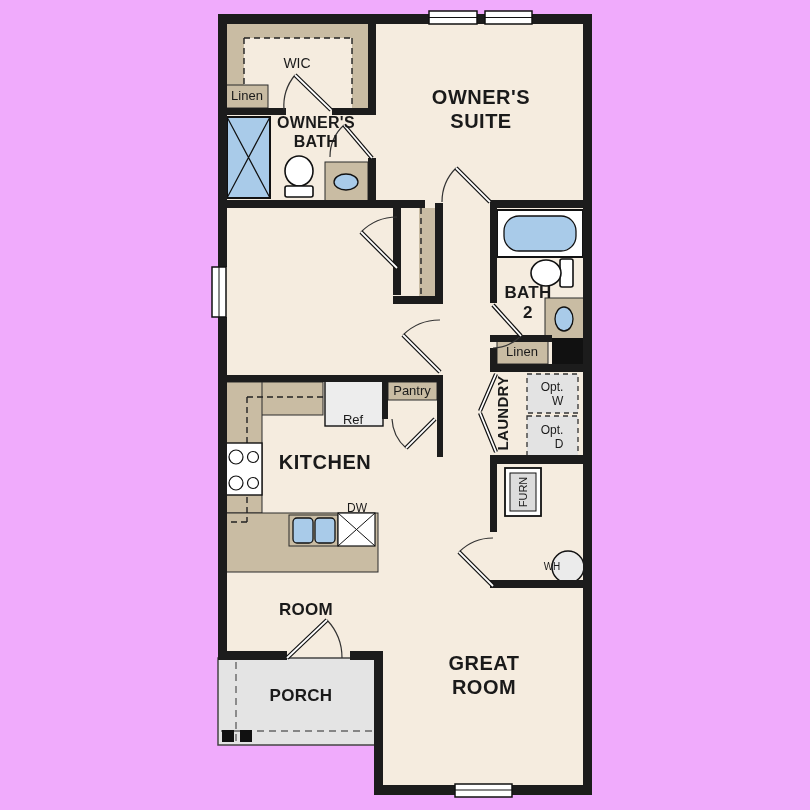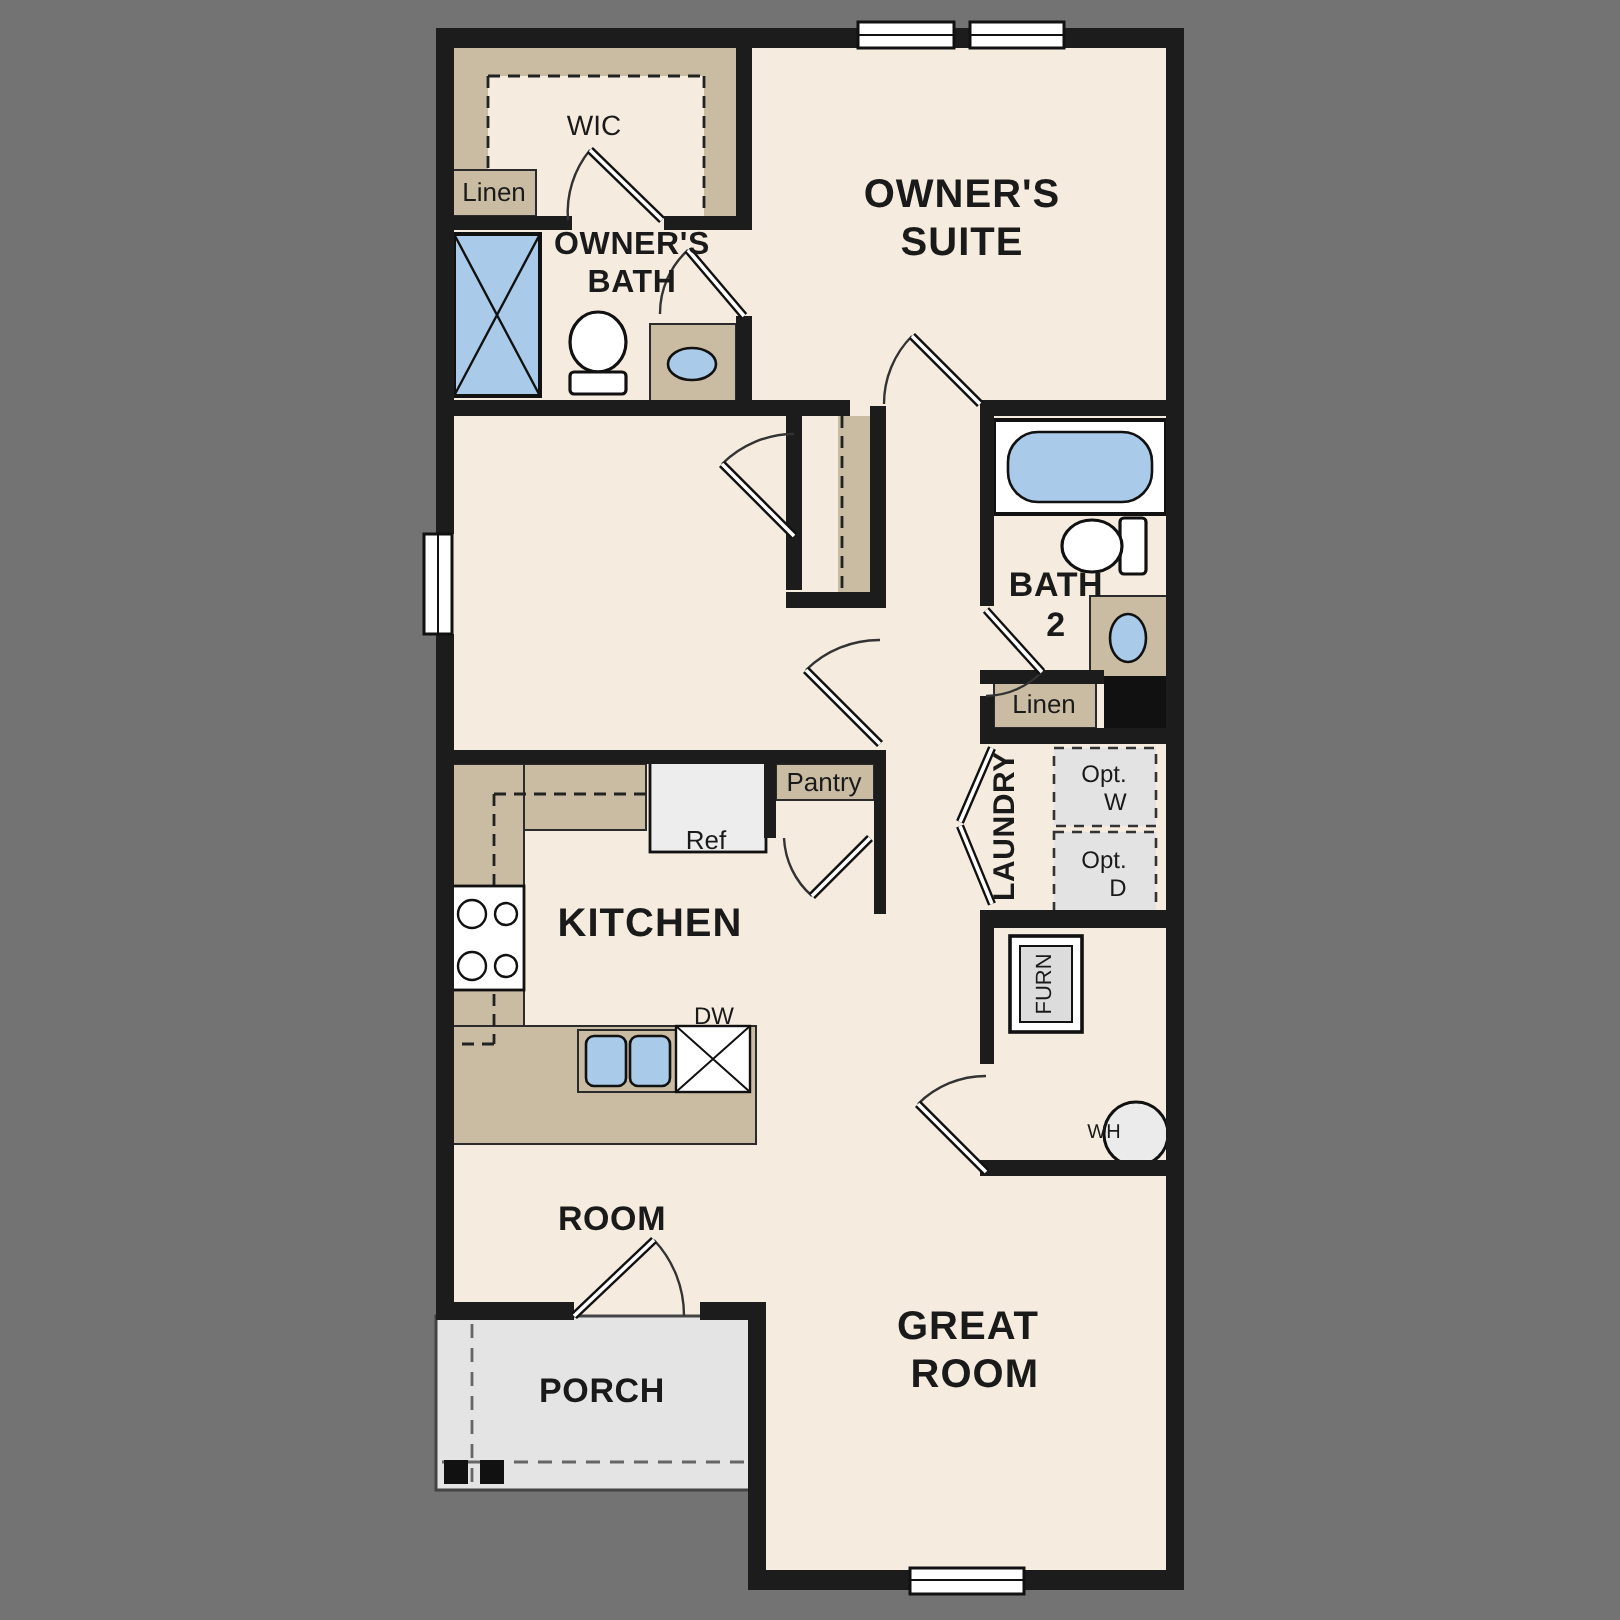--- a/index.html
+++ b/index.html
@@ -1,16 +1,16 @@
 <!DOCTYPE html>
 <html style="--wall: #1c1c1c; --floor: #f5ecdf; --cabinet: #c9bca3; --porch: #e4e4e4; --optbox: #e3e3e3; --fixture_blue: #a9cbe9; --appliance_gray: #ededed; --line: #2b2b2b;"><head>
 <meta charset="utf-8">
 <style>
   html,body{margin:0;padding:0;background:#fff;}
-  #plan-canvas{position:relative;width:810px;height:810px;background:#737373;overflow:hidden;
+  #plan-canvas{position:relative;width:810px;height:810px;background:#f0abfc;overflow:hidden;
     font-family:"Liberation Sans",sans-serif;}
   svg{position:absolute;left:0;top:0;}
   .wall{fill:var(--wall,#1c1c1c);}
   .floor{fill:var(--floor,#f5ecdf);}
   .tan{fill:var(--cabinet,#c9bca3);stroke:var(--line,#2b2b2b);stroke-width:1;}
   .tanNS{fill:var(--cabinet,#c9bca3);}
   .fix{fill:#fff;stroke:#111;stroke-width:1.6;}
   .fixthin{fill:#fff;stroke:#111;stroke-width:1.2;}
   .blue{fill:var(--fixture_blue,#a9cbe9);stroke:#111;stroke-width:1.3;}
   .gray{fill:var(--appliance_gray,#ededed);stroke:#111;stroke-width:1.4;}
@@ -247,17 +247,17 @@
   <div>D</div>
 </div>
 <div class="lbl sm" style="left:412px;top:391px;">Pantry</div>
 <div class="lbl sm" style="left:353px;top:420px;">Ref</div>
 <div class="lbl big" style="left:325px;top:463px;">KITCHEN</div>
 <div class="lbl xs" style="left:357px;top:508px;">DW</div>
 <div class="lbl vert tiny" style="left:523px;top:492px;font-size:11px;">FURN</div>
 <div class="lbl tiny" style="left:552px;top:567px;">WH</div>
 <div class="lbl med" style="left:306px;top:610px;font-size:17px;">ROOM</div>
 <div class="lbl med" style="left:301px;top:696px;font-size:17px;">PORCH</div>
-<div class="lbl big" style="left:484px;top:676px;text-align:right;">
+<div class="lbl big" style="left:484px;top:676px;">
   <div>GREAT</div>
   <div>ROOM</div>
 </div>
 </div>
 
 </body></html>

